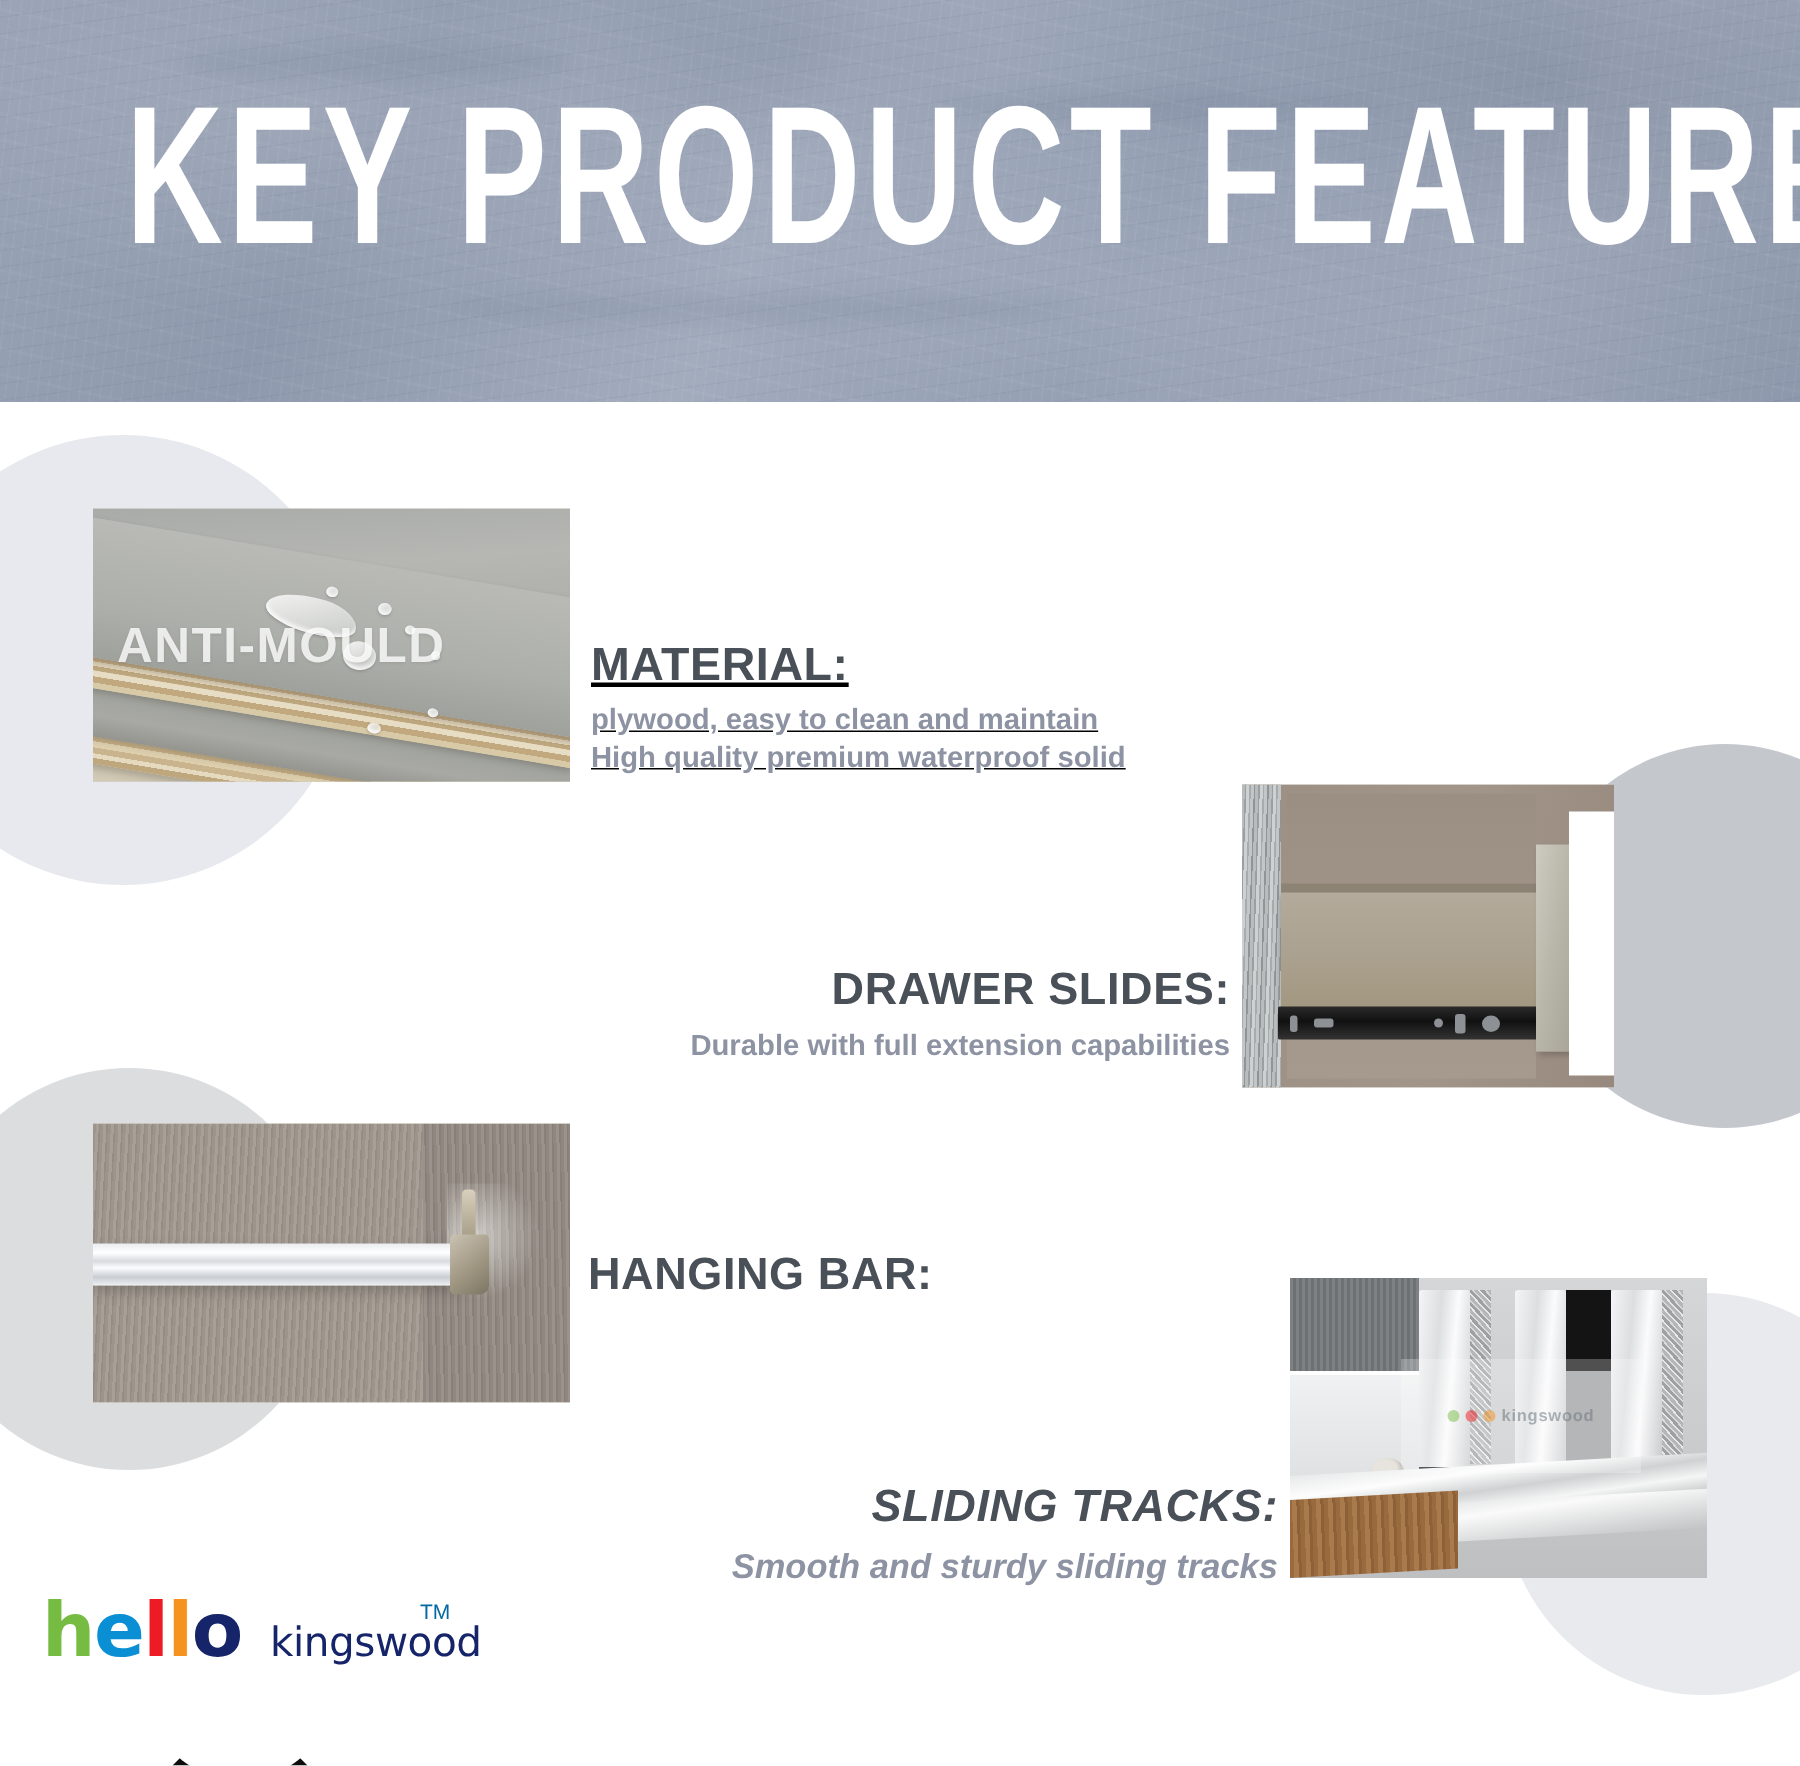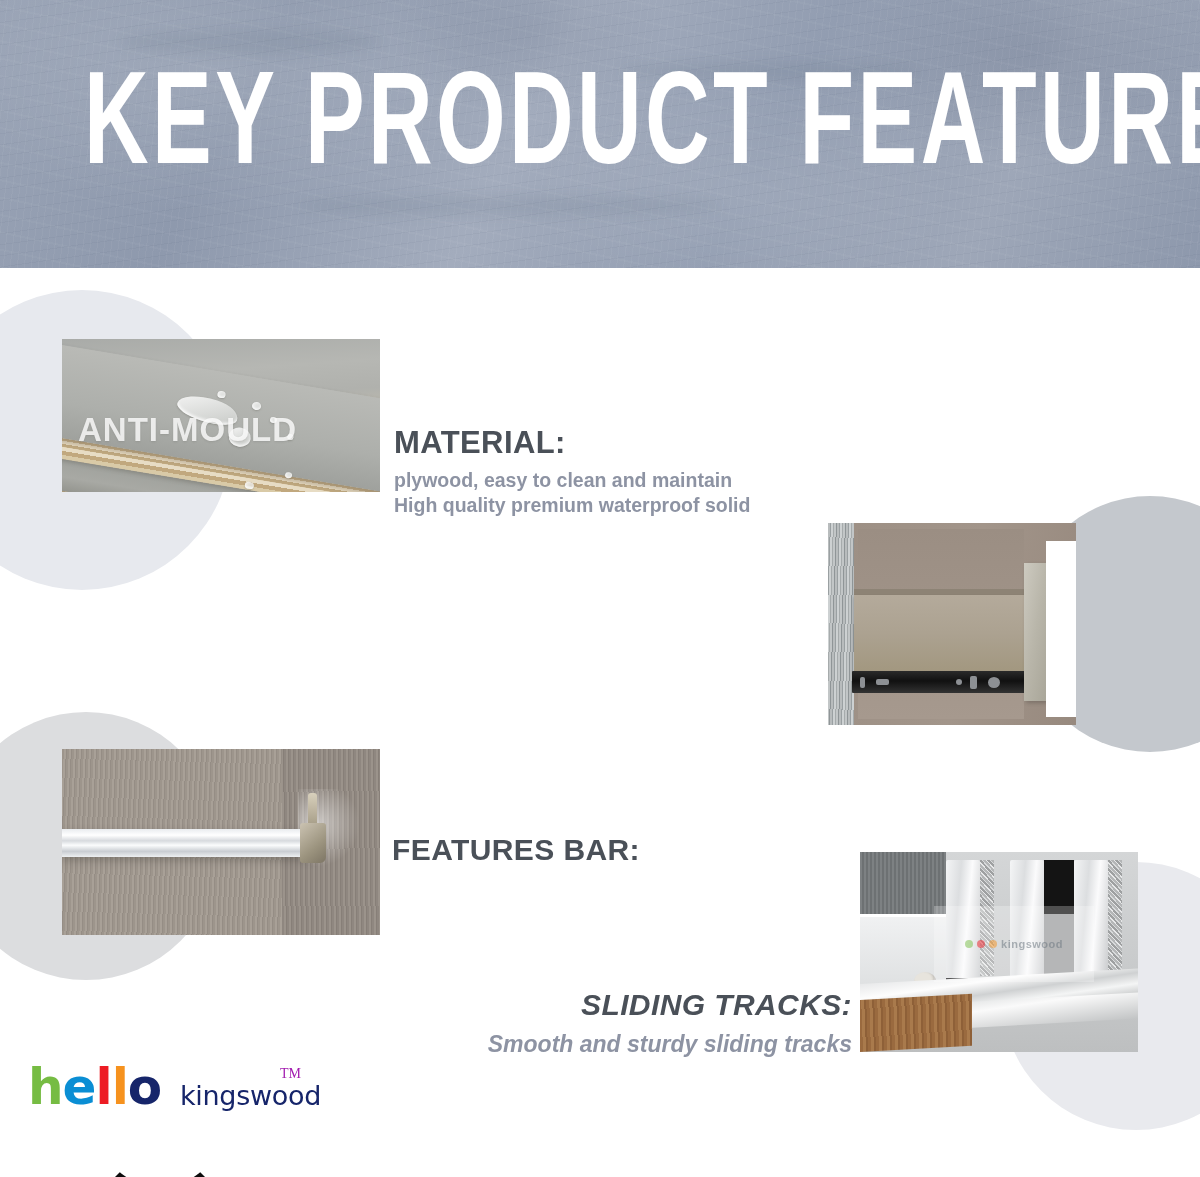--- a/index.html
+++ b/index.html
@@ -54,21 +54,21 @@
   .circle { position: absolute; border-radius: 50%; }
   .c-material  { left: -68px;  top: 290px;  width: 300px; height: 300px; background: #e7e9ee; }
   .c-drawer    { left: 1022px; top: 496px;  width: 256px; height: 256px; background: #c4c8cd; }
   .c-hanging   { left: -48px;  top: 712px;  width: 268px; height: 268px; background: #dcdddf; }
   .c-sliding   { left: 1002px; top: 862px;  width: 268px; height: 268px; background: #e9eaee; }
 
   
   .photo { position: absolute; overflow: hidden; background: #cfcabf; }
 
   
-  .p-material { left: 62px; top: 339px; width: 318px; height: 153px; }
+  .p-material { left: 62px; top: 339px; width: 318px; height: 182px; }
   .ply-bg {
     position: absolute; inset: 0;
     background:
       linear-gradient(176deg, #a9aba8 0%, #b6b7b3 24%, #b0b1ad 40%, #c8c2b0 63%, #cfc8b4 100%);
   }
   .ply-slab {
     position: absolute; transform-origin: left center;
   }
   .ply-top {
     left: -16px; top: 4px; width: 352px; height: 92px;
@@ -247,21 +247,21 @@
   .feature-text { position: absolute; }
   .f-title {
     color: #4a5058; font-weight: 700; letter-spacing: 0.4px;
     font-family: "Liberation Sans", sans-serif;
     white-space: nowrap;
   }
   .f-desc {
     color: #8d93a3; font-weight: 700; line-height: 1.28;
     font-family: "Liberation Sans", sans-serif;
   }
-  .t-material { left: 394px; top: 425px; text-align: left; }
+  .t-material { left: 394px; top: 425px; text-align: left; text-decoration: underline; }
   .t-material .f-title { font-size: 31px; margin-bottom: 7px; }
   .t-material .f-desc { font-size: 19.5px; }
 
   .t-drawer { left: 328px; top: 643px; width: 492px; text-align: right; }
   .t-drawer .f-title { font-size: 30px; margin-bottom: 8px; }
   .t-drawer .f-desc { font-size: 19.5px; }
 
   .t-hanging { left: 392px; top: 833px; text-align: left; }
   .t-hanging .f-title { font-size: 30px; margin-bottom: 7px; }
   .t-hanging .f-desc { font-size: 19.5px; }
@@ -283,22 +283,22 @@
   .lg-l1 { color: #ed1c24; }
   .lg-l2 { color: #f6921e; }
   .lg-o { color: #16256a; }
   .logo-brand {
     position: absolute; left: 152px; top: 18px;
     font-family: "DejaVu Sans", sans-serif;
     font-size: 27px; font-weight: 400; color: #16256a; letter-spacing: -0.3px;
   }
   .logo-tm {
     position: absolute; left: 252px; top: 4px;
-    font-family: Liberation Serif, serif;
-    font-size: 14px; color: #a21caf; font-weight: 400;
+    font-family: Liberation Sans, sans-serif;
+    font-size: 14px; color: #0369a1; font-weight: 400;
   }
   .logo-smile {
     position: absolute; left: 66px; top: 58px; width: 106px; height: 52px;
     border: 13px solid #0d0d0d;
     border-top-color: transparent; border-left-color: transparent; border-right-color: transparent;
     border-radius: 0 0 62px 62px / 0 0 52px 52px;
   }
 </style>
 </head>
 <body>
@@ -354,32 +354,36 @@
       <div class="dw-rail-dot" style="left:8px;top:6px;width:5px;height:11px;"></div>
       <div class="dw-rail-dot" style="left:24px;top:8px;width:13px;height:6px;"></div>
       <div class="dw-rail-dot" style="left:104px;top:8px;width:6px;height:6px;border-radius:50%;"></div>
       <div class="dw-rail-dot" style="left:118px;top:5px;width:7px;height:13px;"></div>
       <div class="dw-rail-dot" style="left:136px;top:6px;width:12px;height:11px;border-radius:50%;"></div>
     </div>
     <div class="dw-face"></div>
     <div class="dw-white-block"></div>
   </div>
 
+  <div class="feature-text t-drawer">
+    <div class="f-title">DRAWER SLIDES:</div>
+    <div class="f-desc">Durable with full extension capabilities</div>
+  </div>
 
   <div class="photo p-hanging">
     <div class="hb-wall-l"></div>
     <div class="hb-wall-r"></div>
     <div class="hb-glow"></div>
     <div class="hb-bar"></div>
     <div class="hb-screw"></div>
     <div class="hb-bracket"></div>
   </div>
 
   <div class="feature-text t-hanging">
-    <div class="f-title">FEATURES BAR:</div>
+    <div class="f-title">HANGING BAR:</div>
   </div>
 
   <div class="photo p-sliding">
     <div class="st-bg"></div>
     <div class="st-dark-top"></div>
     <div class="st-panel-l"></div>
     <div class="st-gap"></div>
     <div class="st-gap2"></div>
     <div class="st-door st-door-a"></div>
     <div class="st-gravel st-gravel-a"></div>

